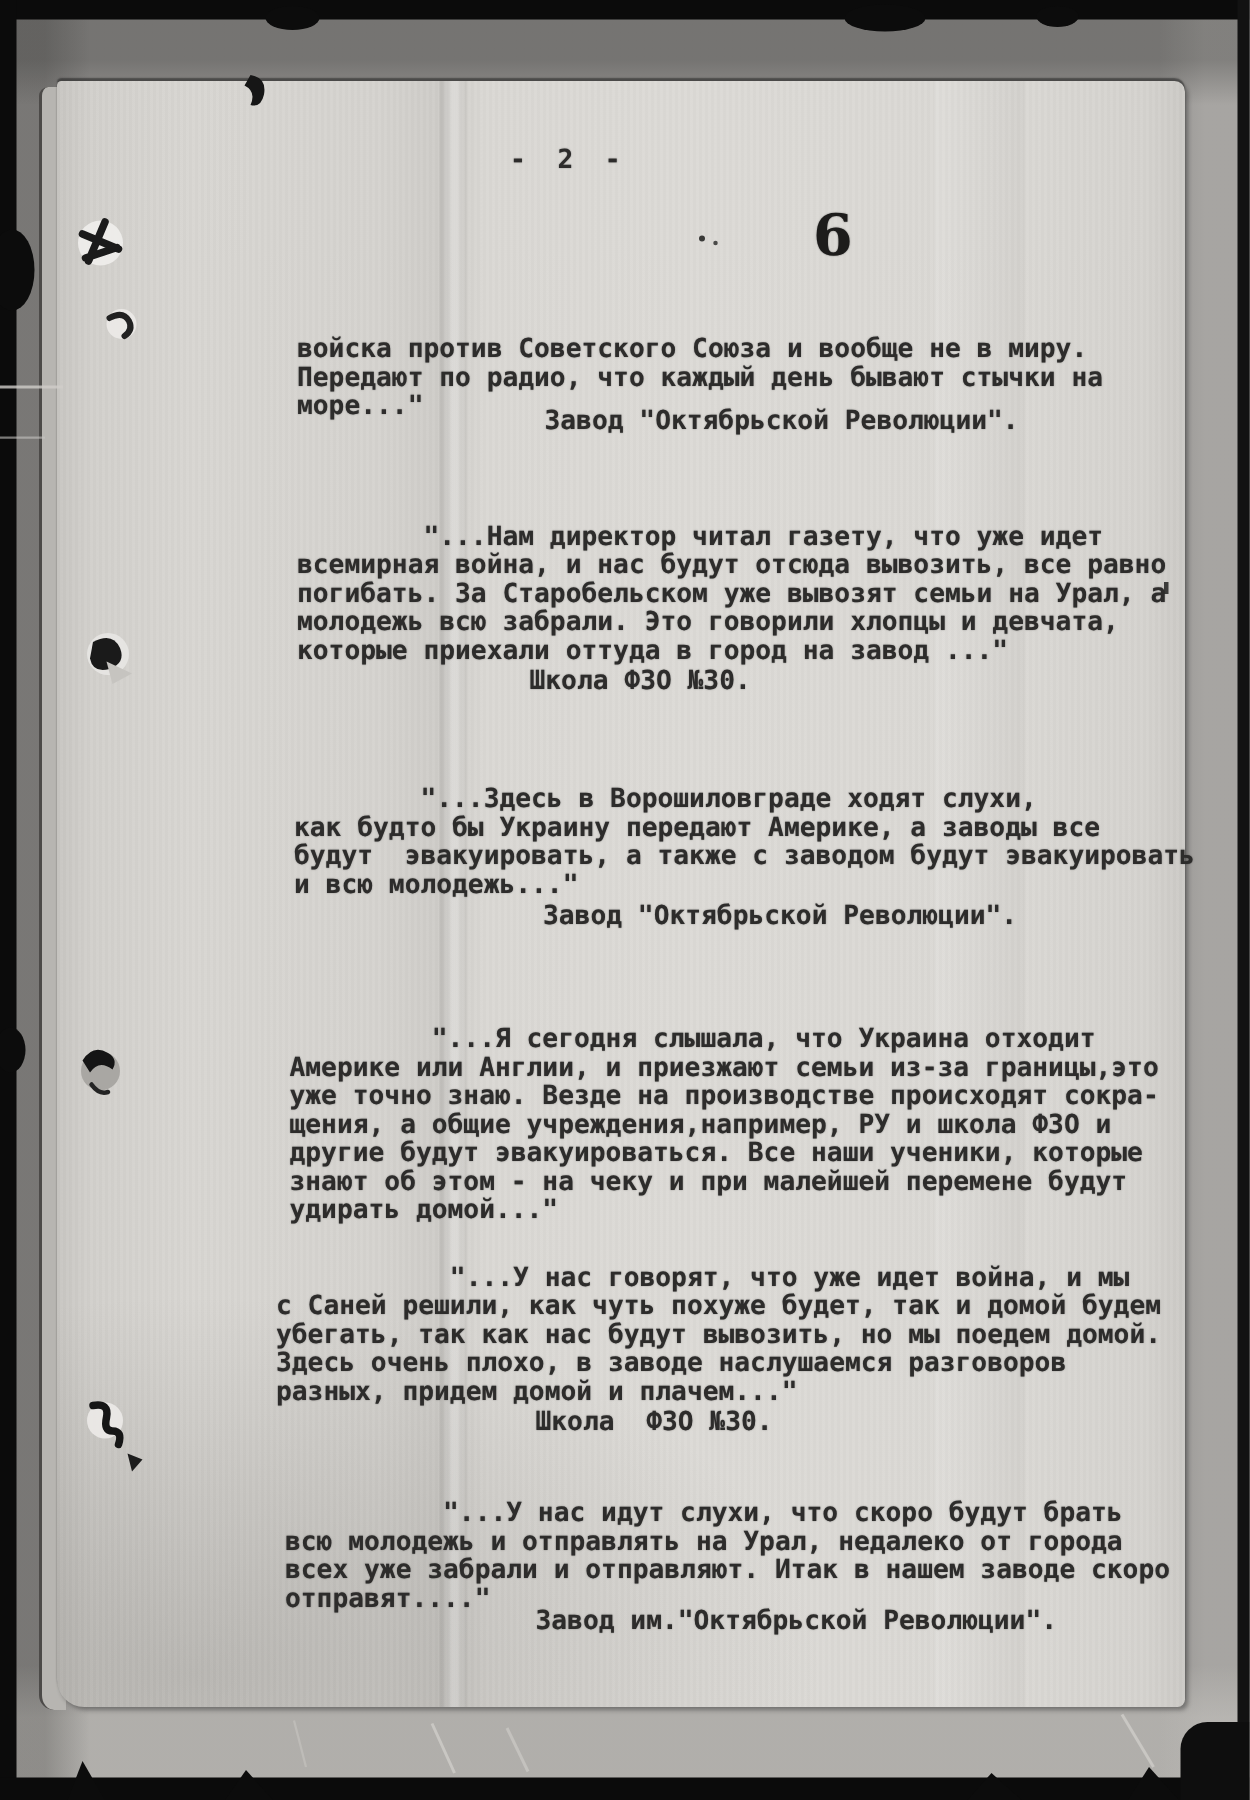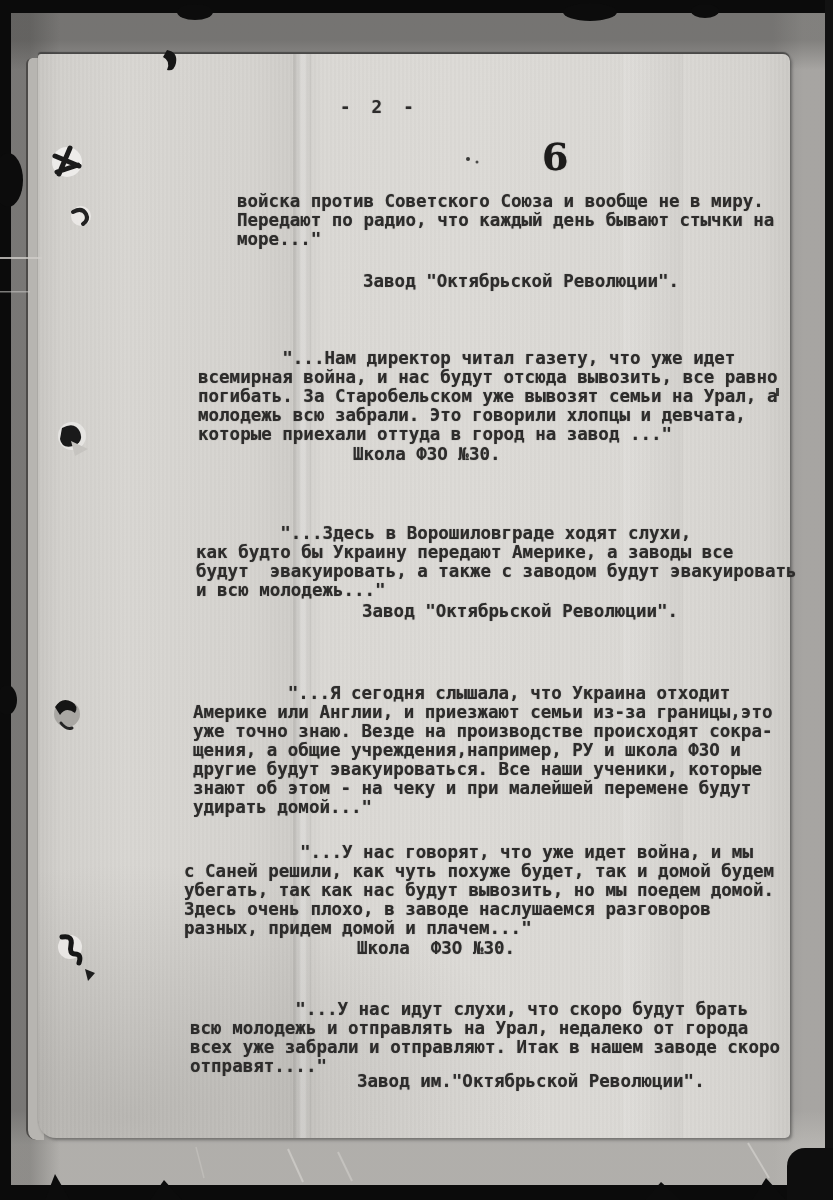--- a/index.html
+++ b/index.html
@@ -139,21 +139,21 @@
 
   <div class="frame-top"></div>
   <div class="frame-left"></div>
   <div class="frame-right"></div>
   <div class="frame-bottom"></div>
   <div class="frame-corner-br"></div>
 
   <div class="t pageno" style="top:98px;left:340px;">-  2  -</div>
   <div class="docno">6</div>
 
-  <div class="t" style="top:192px;left:198px;margin-left:39px;">войска против Советского Союза и вообще не в миру.
+  <div class="t" style="top:224px;left:198px;">войска против Советского Союза и вообще не в миру.
 Передают по радио, что каждый день бывают стычки на
 море..."</div>
   <div class="t" style="top:272px;left:363px;">Завод "Октябрьской Революции".</div>
   <div class="t" style="top:349px;left:198px;">        "...Нам директор читал газету, что уже идет
 всемирная война, и нас будут отсюда вывозить, все равно
 погибать. За Старобельском уже вывозят семьи на Урал, а
 молодежь всю забрали. Это говорили хлопцы и девчата,
 которые приехали оттуда в город на завод ..."</div>
   <div class="t" style="top:445px;left:353px;">Школа ФЗО №30.</div>
   <div class="t" style="top:524px;left:196px;">        "...Здесь в Ворошиловграде ходят слухи,

